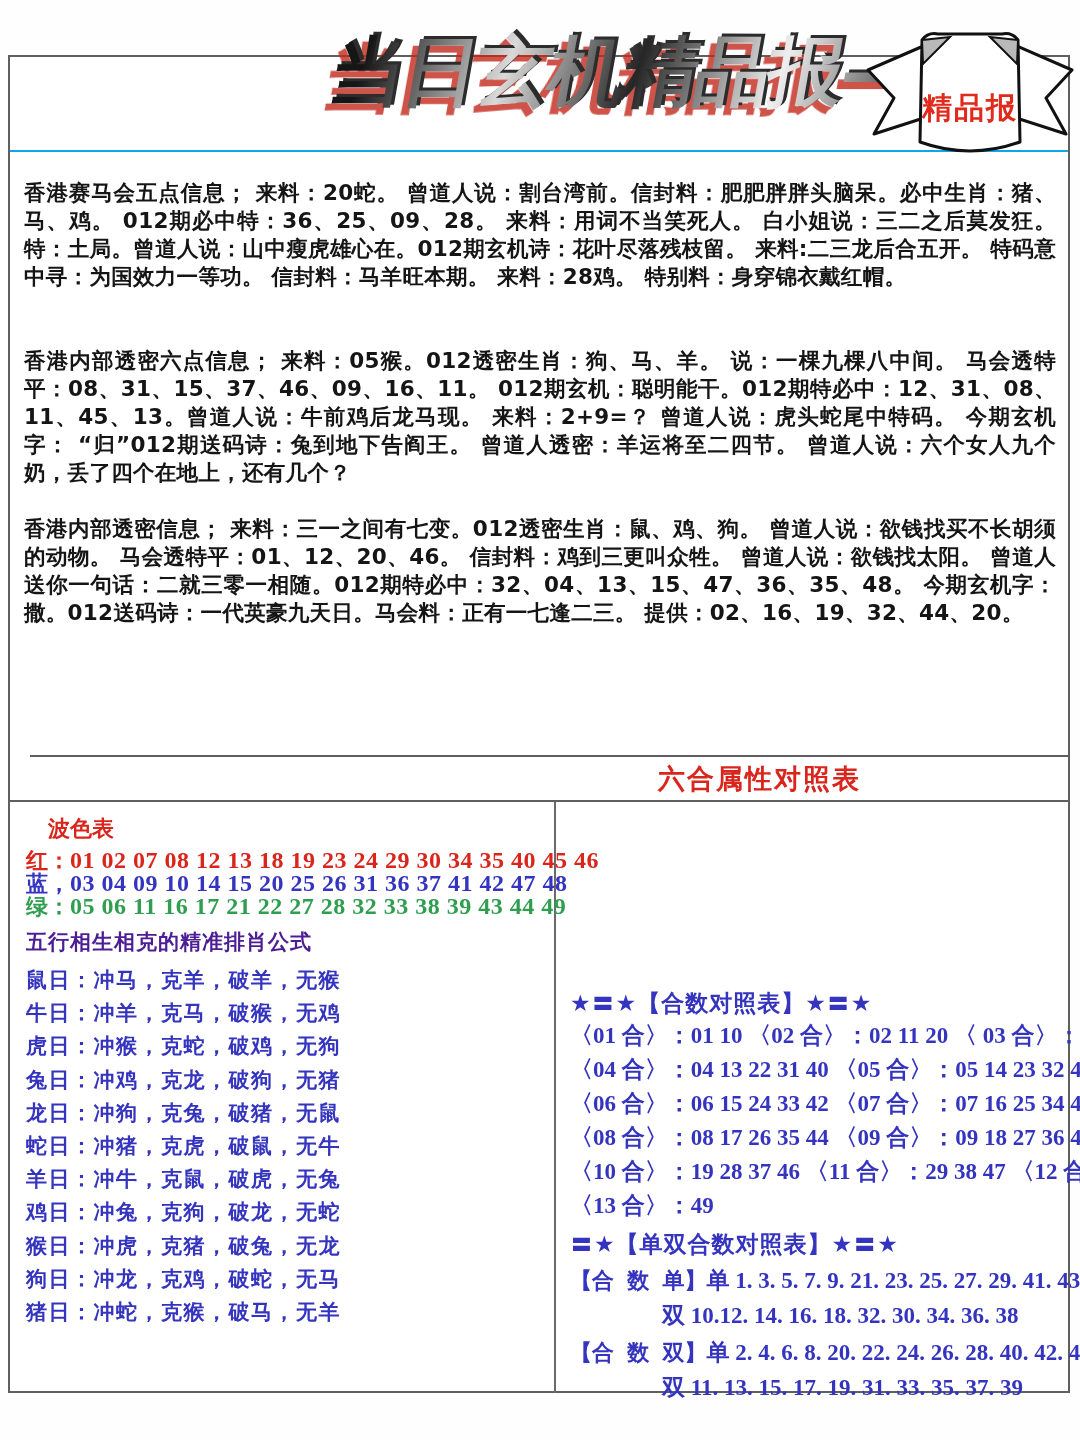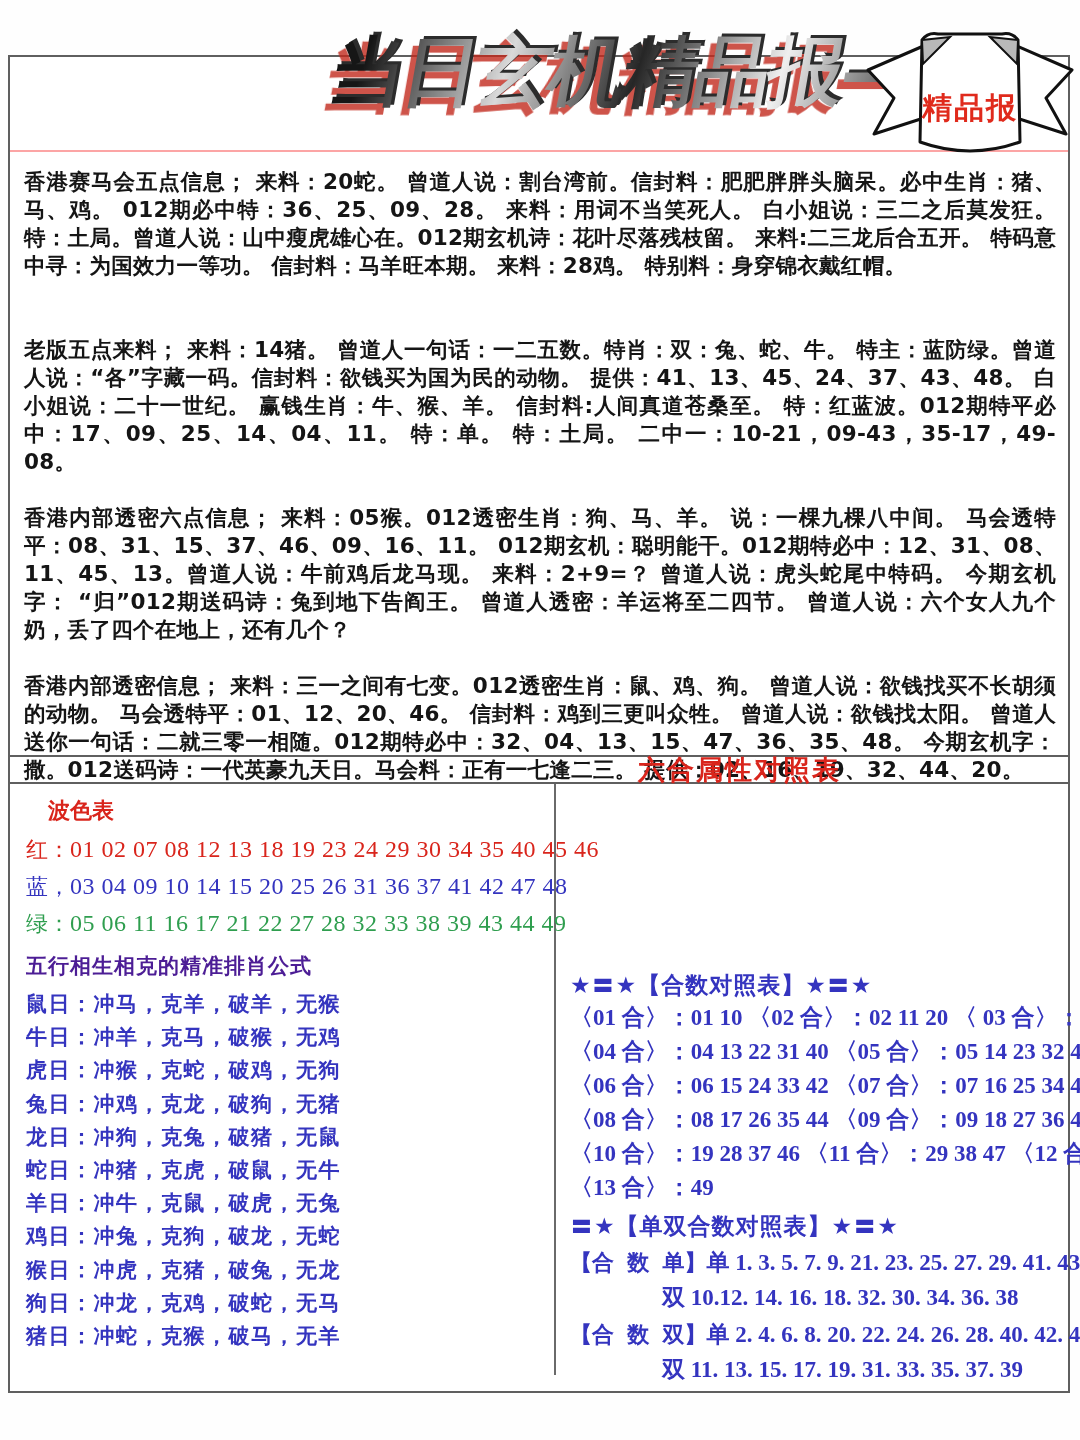--- a/index.html
+++ b/index.html
@@ -29,46 +29,46 @@
     -webkit-background-clip:text; background-clip:text; color:transparent;
     transform:skewX(-10deg);
   }
 
   
   .ribbon { position:absolute; right:-4px; top:10px; width:228px; height:156px; }
   .ribbon text { font-family:"DejaVu Sans", sans-serif; font-weight:bold; }
 
   
   .text-block {
-    height:605px; box-sizing:border-box; border-top:2px solid #fca5a5;
-    padding:16px 12px 0 14px;
+    height:605px; box-sizing:border-box; border-top:2px solid #0ea5e9;
+    padding:27px 12px 0 14px;
   }
   .para {
     margin:0; font-size:21.5px; font-weight:bold; line-height:28px;
     text-align:justify; letter-spacing:.3px;
   }
   .para + .para { margin-top:28px; }
   .para:nth-child(2) { margin-top:56px; }
 
   
   .attr-header {
-    height:27px; box-sizing:border-box; border-top:2px solid #5f5f5f;
-    display:flex; align-items:center;
+    height:45px; box-sizing:border-box; border-top:2px solid #5f5f5f;
+    display:flex; align-items:center;margin-left:20px;
   }
   .attr-header span {
     margin-left:628px; color:#d9251c; font-size:27px; font-weight:bold; letter-spacing:2px;
   }
 
   
   .columns { height:593px; box-sizing:border-box; border-top:2px solid #5f5f5f; display:flex; }
   .col-left  { width:546px; box-sizing:border-box; border-right:2px solid #6a6a6a; padding:8px 0 0 16px; }
   .col-right { flex:1; box-sizing:border-box; padding:0 8px 0 14px; }
 
   .bose-title { color:#d9251c; font-size:22px; font-weight:bold; margin:4px 0 6px 22px; }
-  .color-row { white-space:nowrap; line-height:35px; font-weight:normal; }
+  .color-row { white-space:nowrap; line-height:21px; font-weight:bold; }
   .crow-label { font-size:22px; }
   .crow-nums  { font-family:"Liberation Serif", serif; font-size:24px; letter-spacing:.5px; }
 
   .wuxing-title { color:#4c1d95; font-size:21px; font-weight:bold; margin:9px 0 8px 0; letter-spacing:1px; }
   .zline { color:#3434bf; font-size:21px; font-weight:bold; line-height:33.2px; letter-spacing:1.5px; }
 
   .hesu-header { color:#3434bf; font-size:23px; font-weight:bold; margin-top:186px; letter-spacing:1px; }
   .hline {
     color:#3434bf; font-family:"Liberation Serif", serif; font-weight:bold;
     font-size:23px; line-height:34px; white-space:nowrap;
@@ -81,21 +81,20 @@
 </style>
 </head>
 <body>
 
 <div class="sheet">
 
   <div class="title-band"></div>
 
   <div class="text-block">
       <p class="para">香港赛马会五点信息； 来料：20蛇。 曾道人说：割台湾前。信封料：肥肥胖胖头脑呆。必中生肖：猪、马、鸡。 012期必中特：36、25、09、28。 来料：用词不当笑死人。 白小姐说：三二之后莫发狂。 特：土局。曾道人说：山中瘦虎雄心在。012期玄机诗：花叶尽落残枝留。 来料:二三龙后合五开。 特码意中寻：为国效力一等功。 信封料：马羊旺本期。 来料：28鸡。 特别料：身穿锦衣戴红帽。</p>
-      <p class="para">老版五点来料； 来料：14猪。 曾道人一句话：一二五数。特肖：双：兔、蛇、牛。 特主：蓝防绿。曾道人说：“各”字藏一码。信封料：欲钱买为国为民的动物。 提供：41、13、45、24、37、43、48。 白小姐说：二十一世纪。 赢钱生肖：牛、猴、羊。 信封料:人间真道苍桑至。 特：红蓝波。012期特平必中：17、09、25、14、04、11。 特：单。 特：土局。 二中一：10-21，09-43，35-17，49-08。</p>
       <p class="para">香港内部透密六点信息； 来料：05猴。012透密生肖：狗、马、羊。 说：一棵九棵八中间。 马会透特平：08、31、15、37、46、09、16、11。 012期玄机：聪明能干。012期特必中：12、31、08、11、45、13。曾道人说：牛前鸡后龙马现。 来料：2+9=？ 曾道人说：虎头蛇尾中特码。 今期玄机字： “归”012期送码诗：兔到地下告阎王。 曾道人透密：羊运将至二四节。 曾道人说：六个女人九个奶，丢了四个在地上，还有几个？</p>
       <p class="para">香港内部透密信息； 来料：三一之间有七变。012透密生肖：鼠、鸡、狗。 曾道人说：欲钱找买不长胡须的动物。 马会透特平：01、12、20、46。 信封料：鸡到三更叫众牲。 曾道人说：欲钱找太阳。 曾道人送你一句话：二就三零一相随。012期特必中：32、04、13、15、47、36、35、48。 今期玄机字：撒。012送码诗：一代英豪九天日。马会料：正有一七逢二三。 提供：02、16、19、32、44、20。</p>
     </div>
 
   <div class="attr-header">
     <span>六合属性对照表</span>
   </div>
 
   <div class="columns">
 

